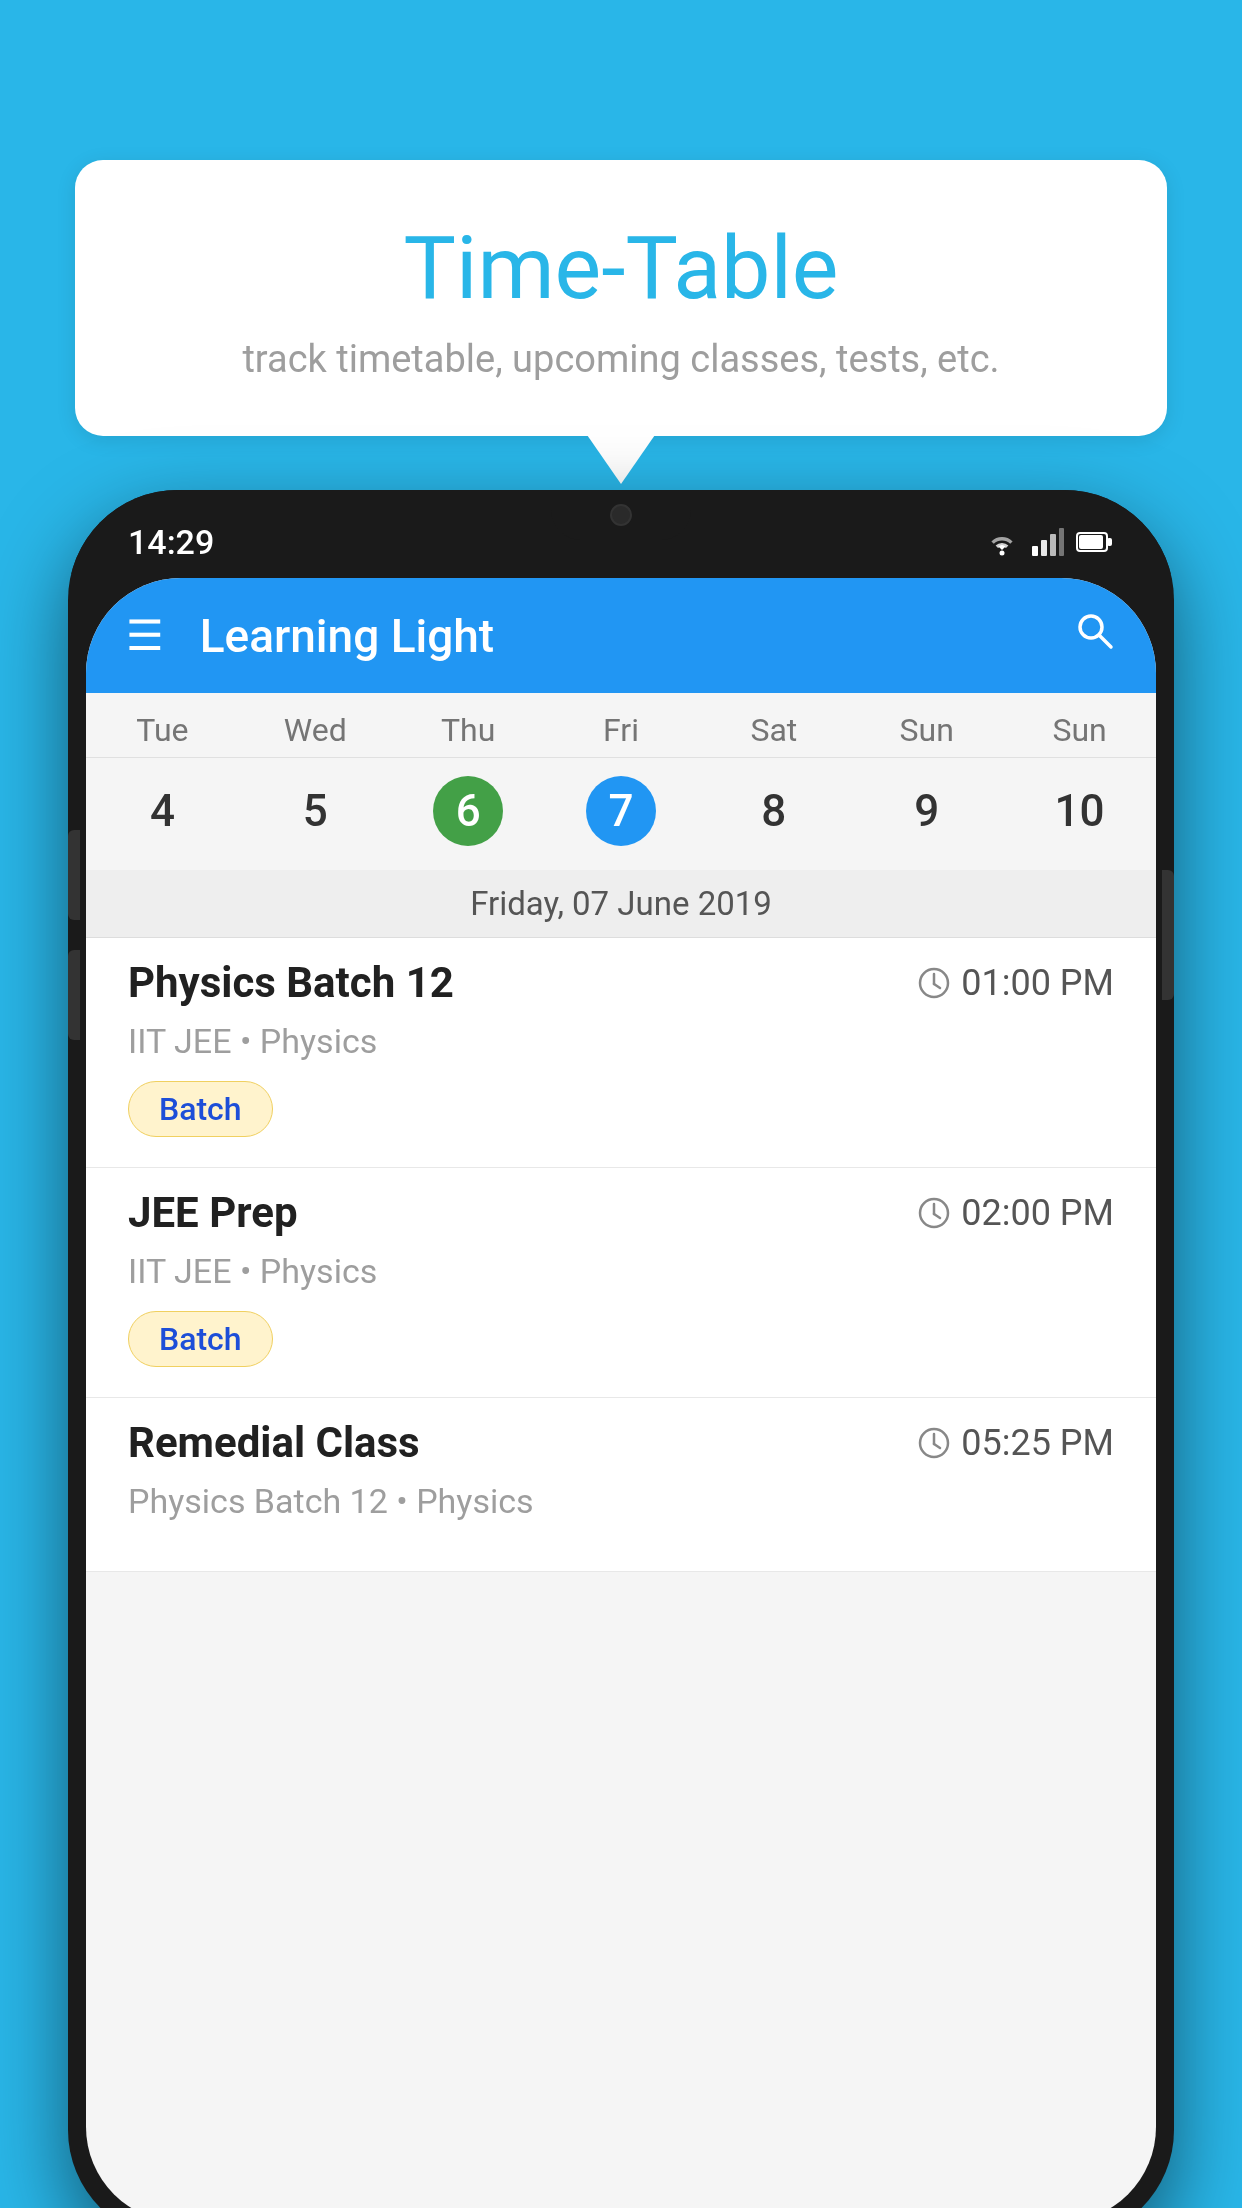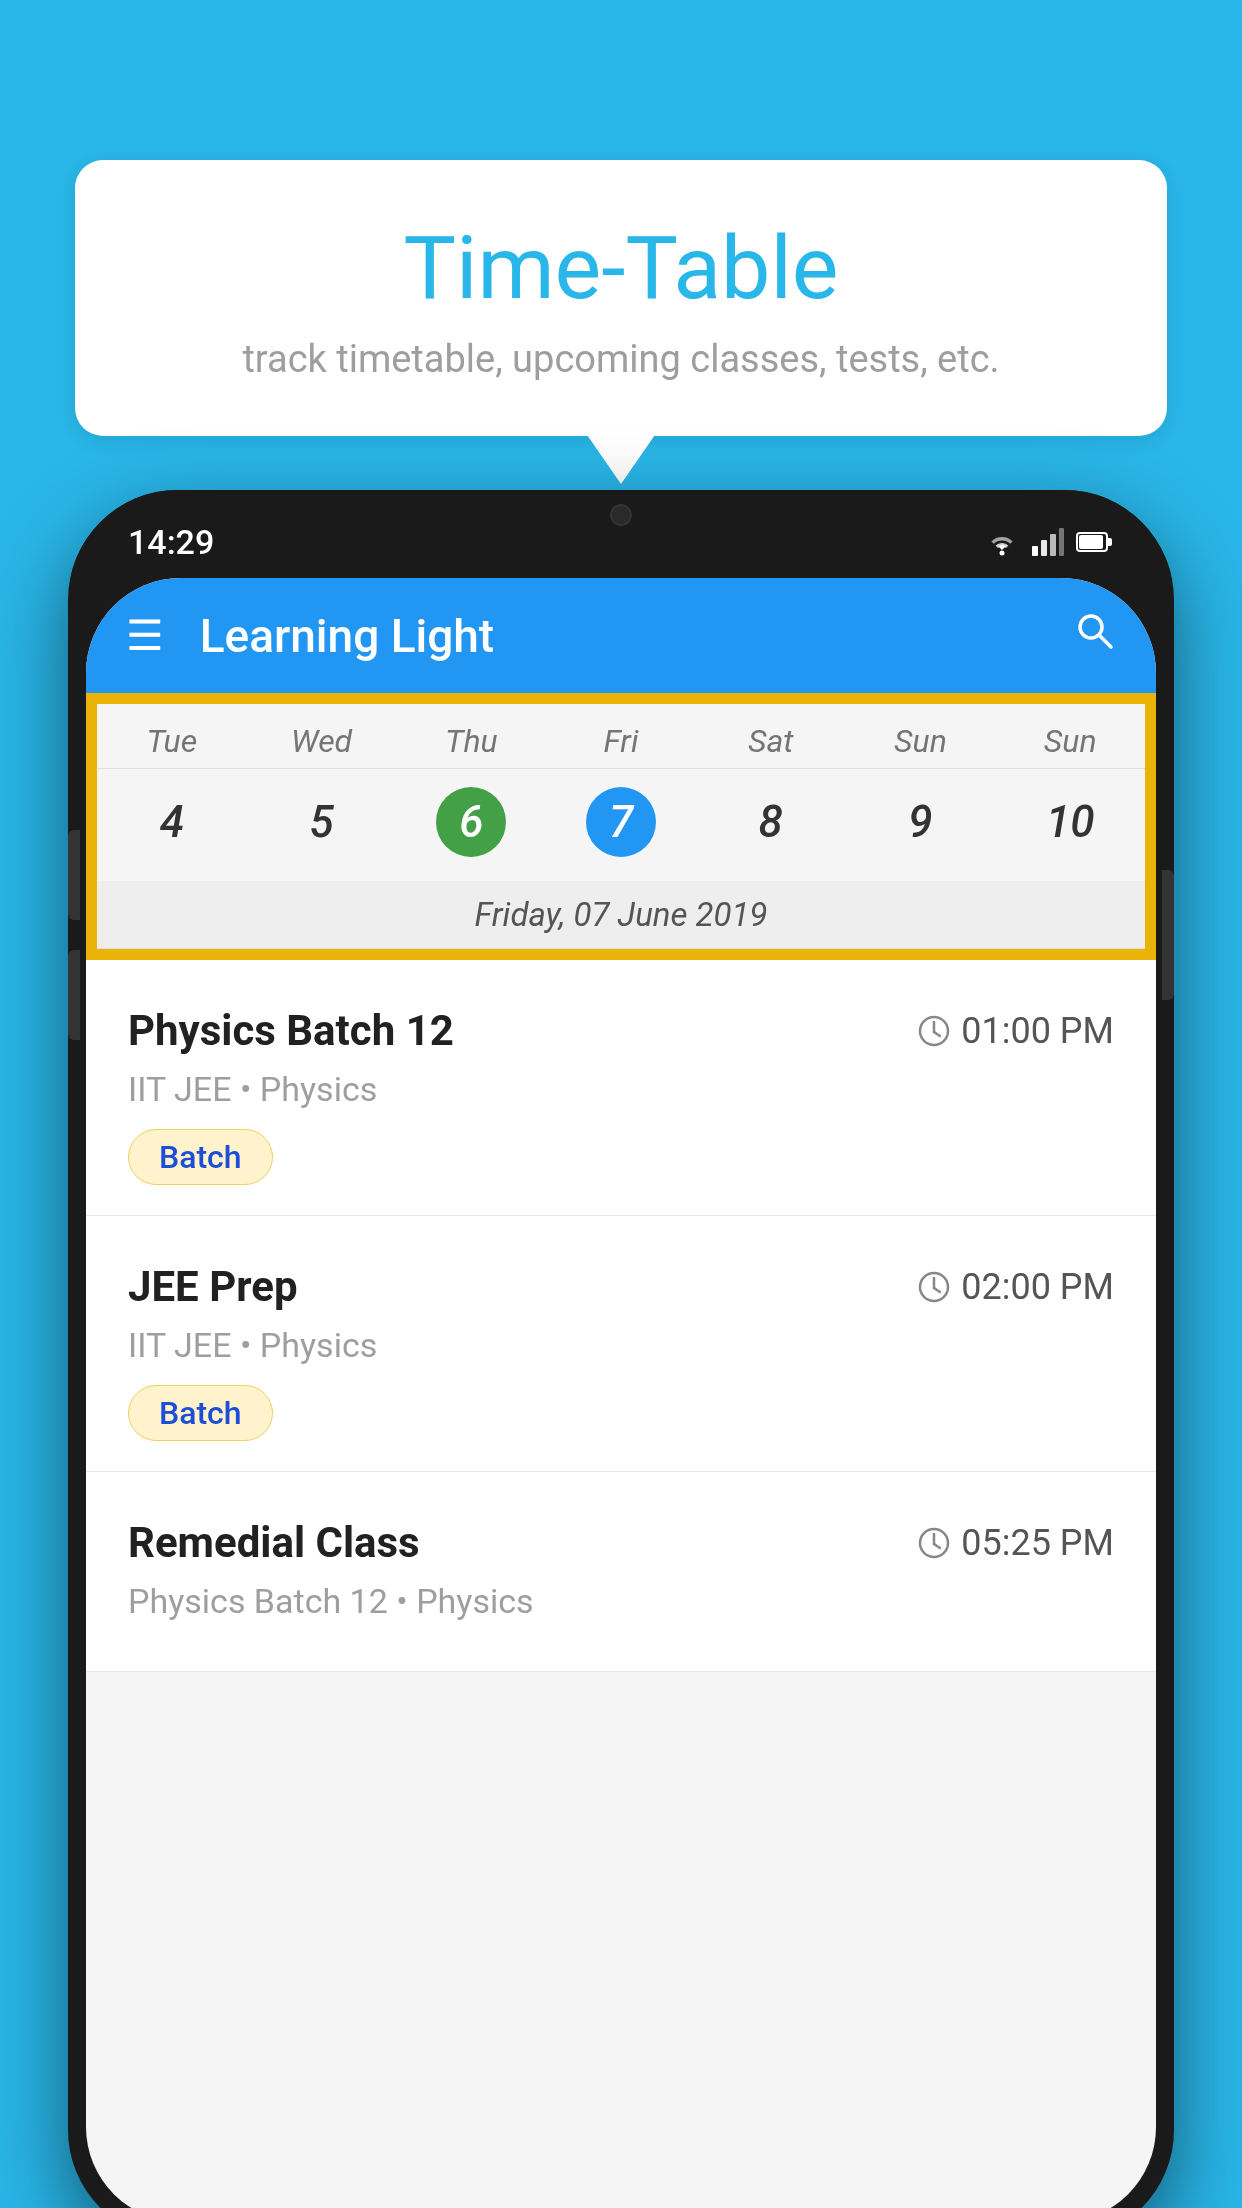--- a/index.html
+++ b/index.html
@@ -161,23 +161,22 @@
       flex: 1;
     }
 
     .search-icon-header {
       color: white;
       font-size: 44px;
     }
 
     
     .calendar-section {
-      background: #eab308;
-      padding: 11px;
-      font-style: italic;
+      background: #a3a3a3;
+      padding: 0;
     }
 
     .day-headers {
       display: flex;
       background: #f5f5f5;
       border-bottom: 1px solid #e0e0e0;
     }
 
     .day-header {
       flex: 1;
@@ -210,21 +209,21 @@
       padding: 14px;
       font-size: 33px;
       color: #555;
       border-bottom: 1px solid #ddd;
     }
 
     
     .class-card {
       background: white;
       margin: 0;
-      padding: 46px 42px 30px;
+      padding: 20px 42px 30px;
       border-bottom: 1px solid #e8e8e8;
     }
 
     .class-card-header {
       display: flex;
       justify-content: space-between;
       align-items: center;
       margin-bottom: 14px;
     }
 

